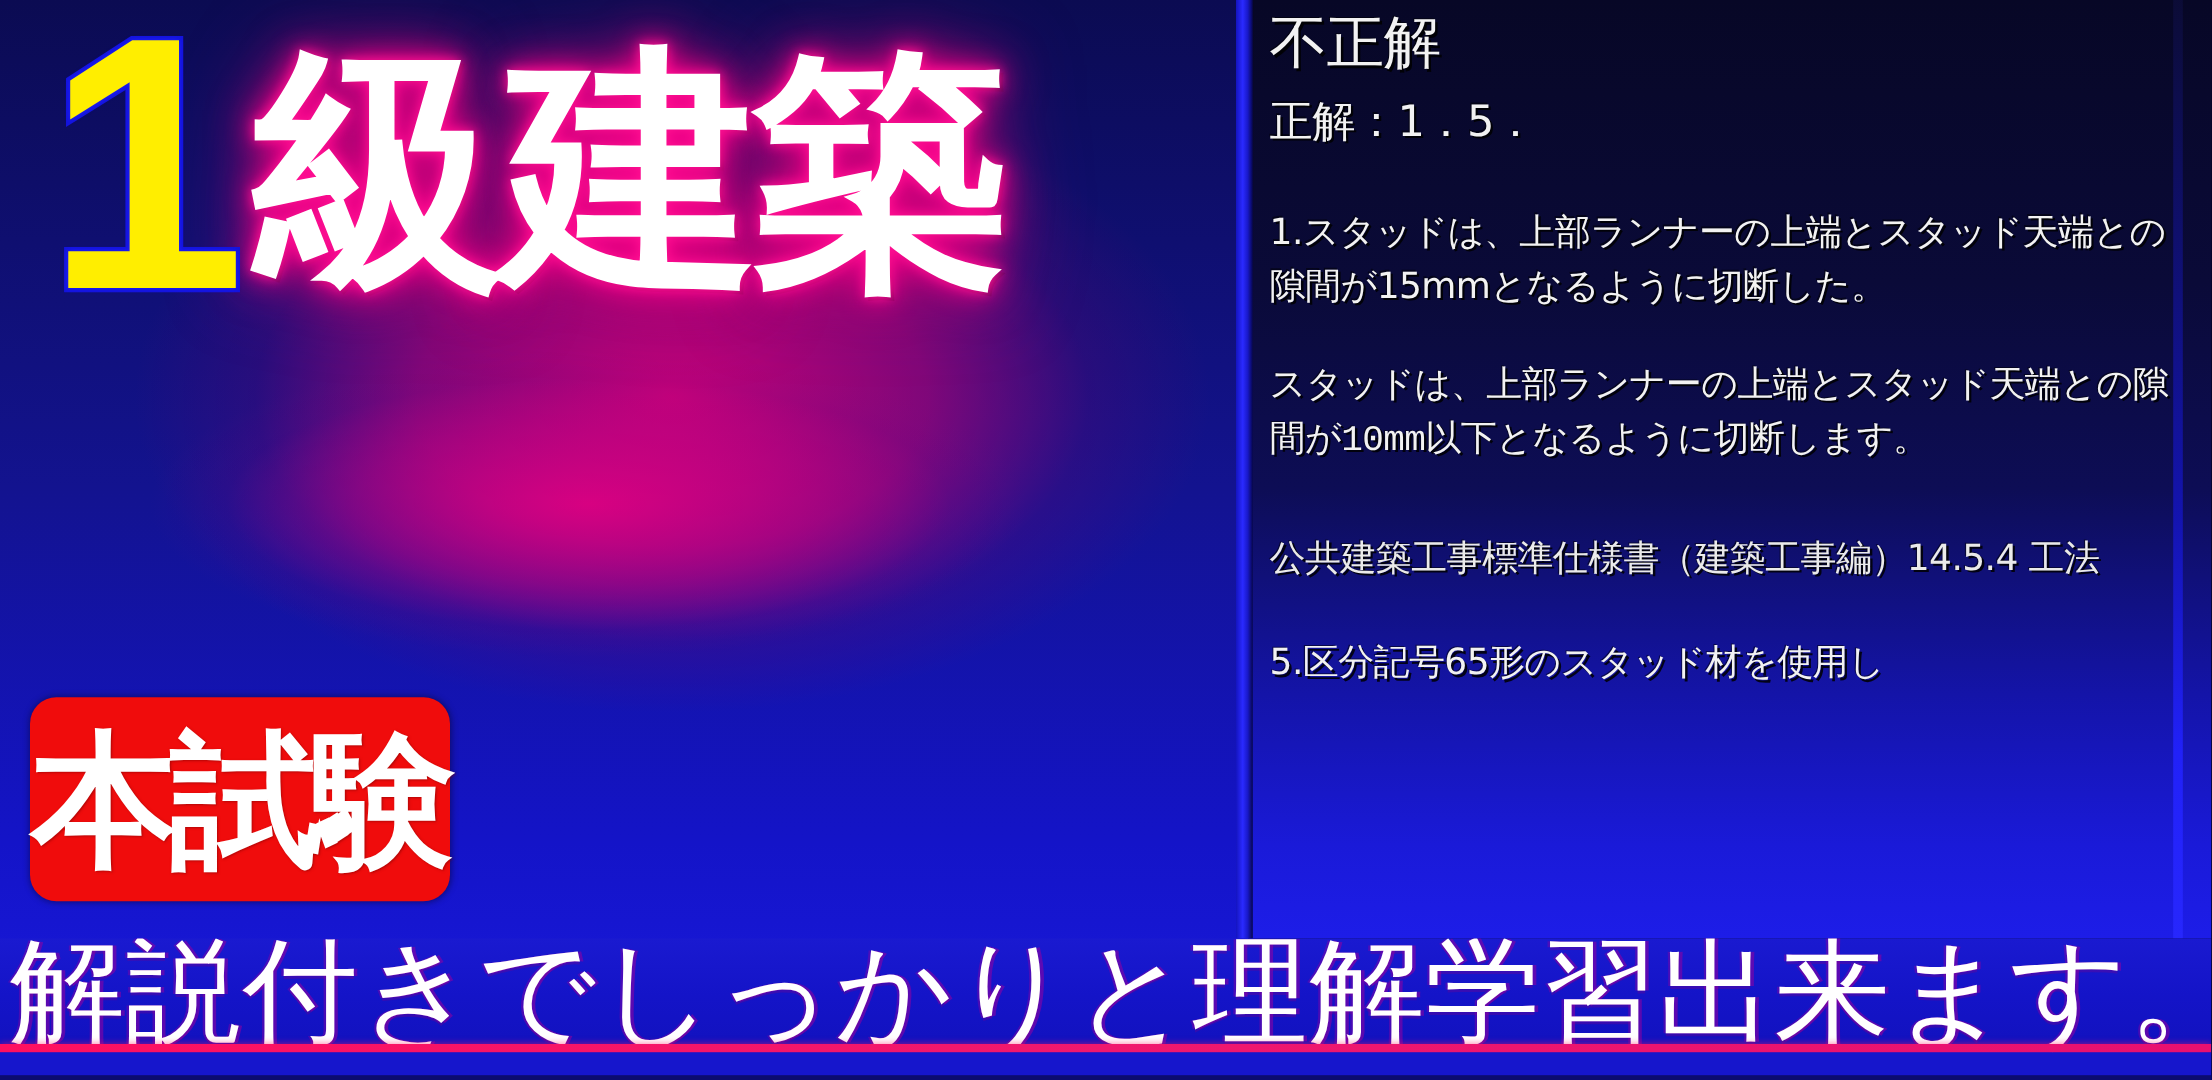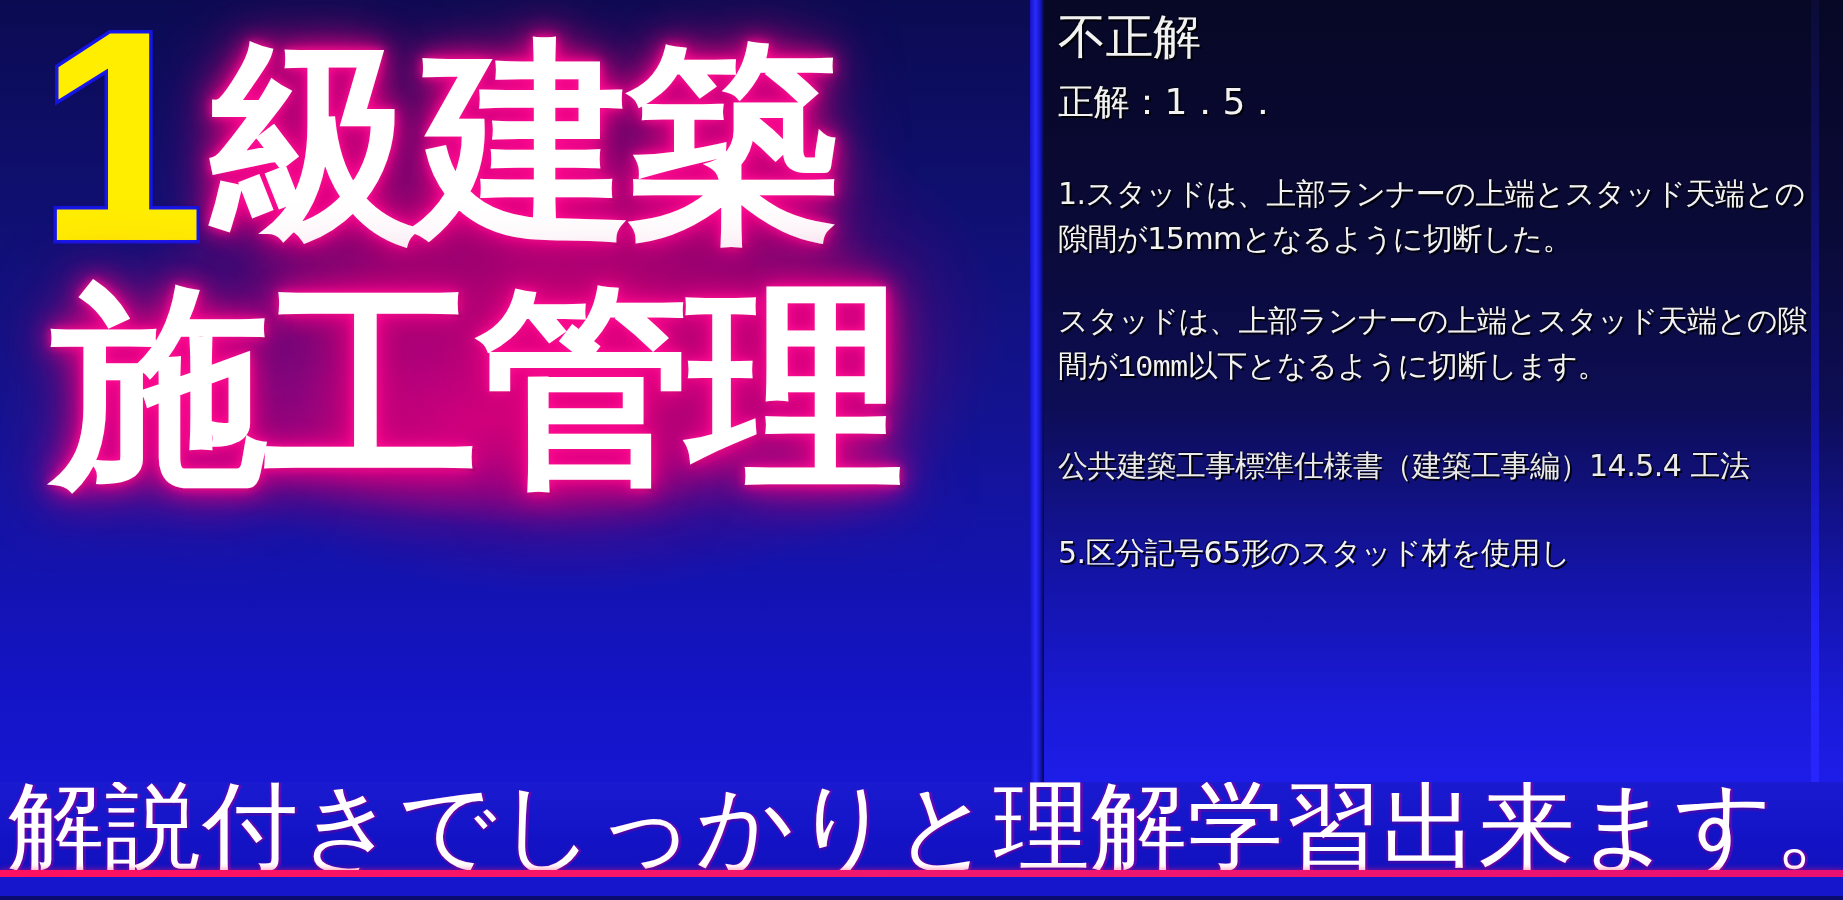--- a/index.html
+++ b/index.html
@@ -188,25 +188,25 @@
 
   <div id="left-panel">
 
     <div id="glow-b"></div>
 
     <div class="title-row" id="title-row-1">
       <span id="big-number">1</span>
       <span id="title-line-1">級建築</span>
     </div>
 
-    <div class="title-row" id="title-row-2">
-      <span id="title-line-2">施工管理</span>
-    </div>
 
     <div class="title-row" id="title-row-3">
+      <span id="exam-badge">
+        <span id="exam-badge-label">本試験</span>
+      </span>
     </div>
 
   </div>
 
   <div id="panel-divider"></div>
 
   <div id="right-panel">
     <div id="right-edge-line"></div>
 
     <div class="q-text" id="answer-heading">不正解</div>

